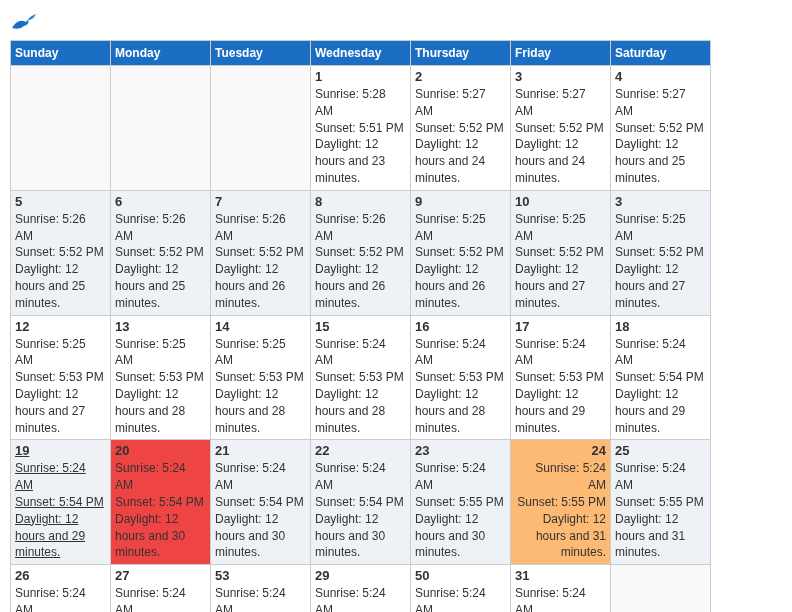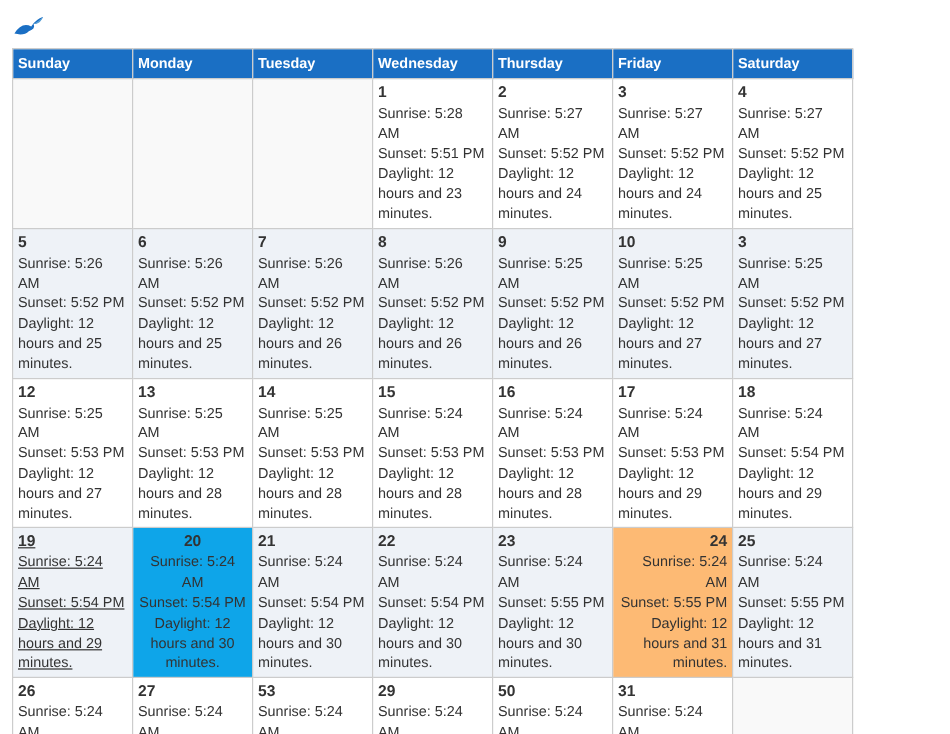--- a/index.html
+++ b/index.html
@@ -134,21 +134,21 @@
           <td>
             <span class="day-num">18</span>
             <div class="day-detail">Sunrise: 5:24 AM<br>Sunset: 5:54 PM<br>Daylight: 12 hours and 29 minutes.</div>
           </td>
         </tr>
         <tr>
           <td style="background: rgb(238, 242, 247); text-decoration: underline;">
             <span class="day-num">19</span>
             <div class="day-detail">Sunrise: 5:24 AM<br>Sunset: 5:54 PM<br>Daylight: 12 hours and 29 minutes.</div>
           </td>
-          <td style="background: #0ea5e9; text-align: center;">
+          <td style="background: #ef4444;">
             <span class="day-num">20</span>
             <div class="day-detail">Sunrise: 5:24 AM<br>Sunset: 5:54 PM<br>Daylight: 12 hours and 30 minutes.</div>
           </td>
           <td style="background: rgb(238, 242, 247);">
             <span class="day-num">21</span>
             <div class="day-detail">Sunrise: 5:24 AM<br>Sunset: 5:54 PM<br>Daylight: 12 hours and 30 minutes.</div>
           </td>
           <td style="background: rgb(238, 242, 247);">
             <span class="day-num">22</span>
             <div class="day-detail">Sunrise: 5:24 AM<br>Sunset: 5:54 PM<br>Daylight: 12 hours and 30 minutes.</div>

